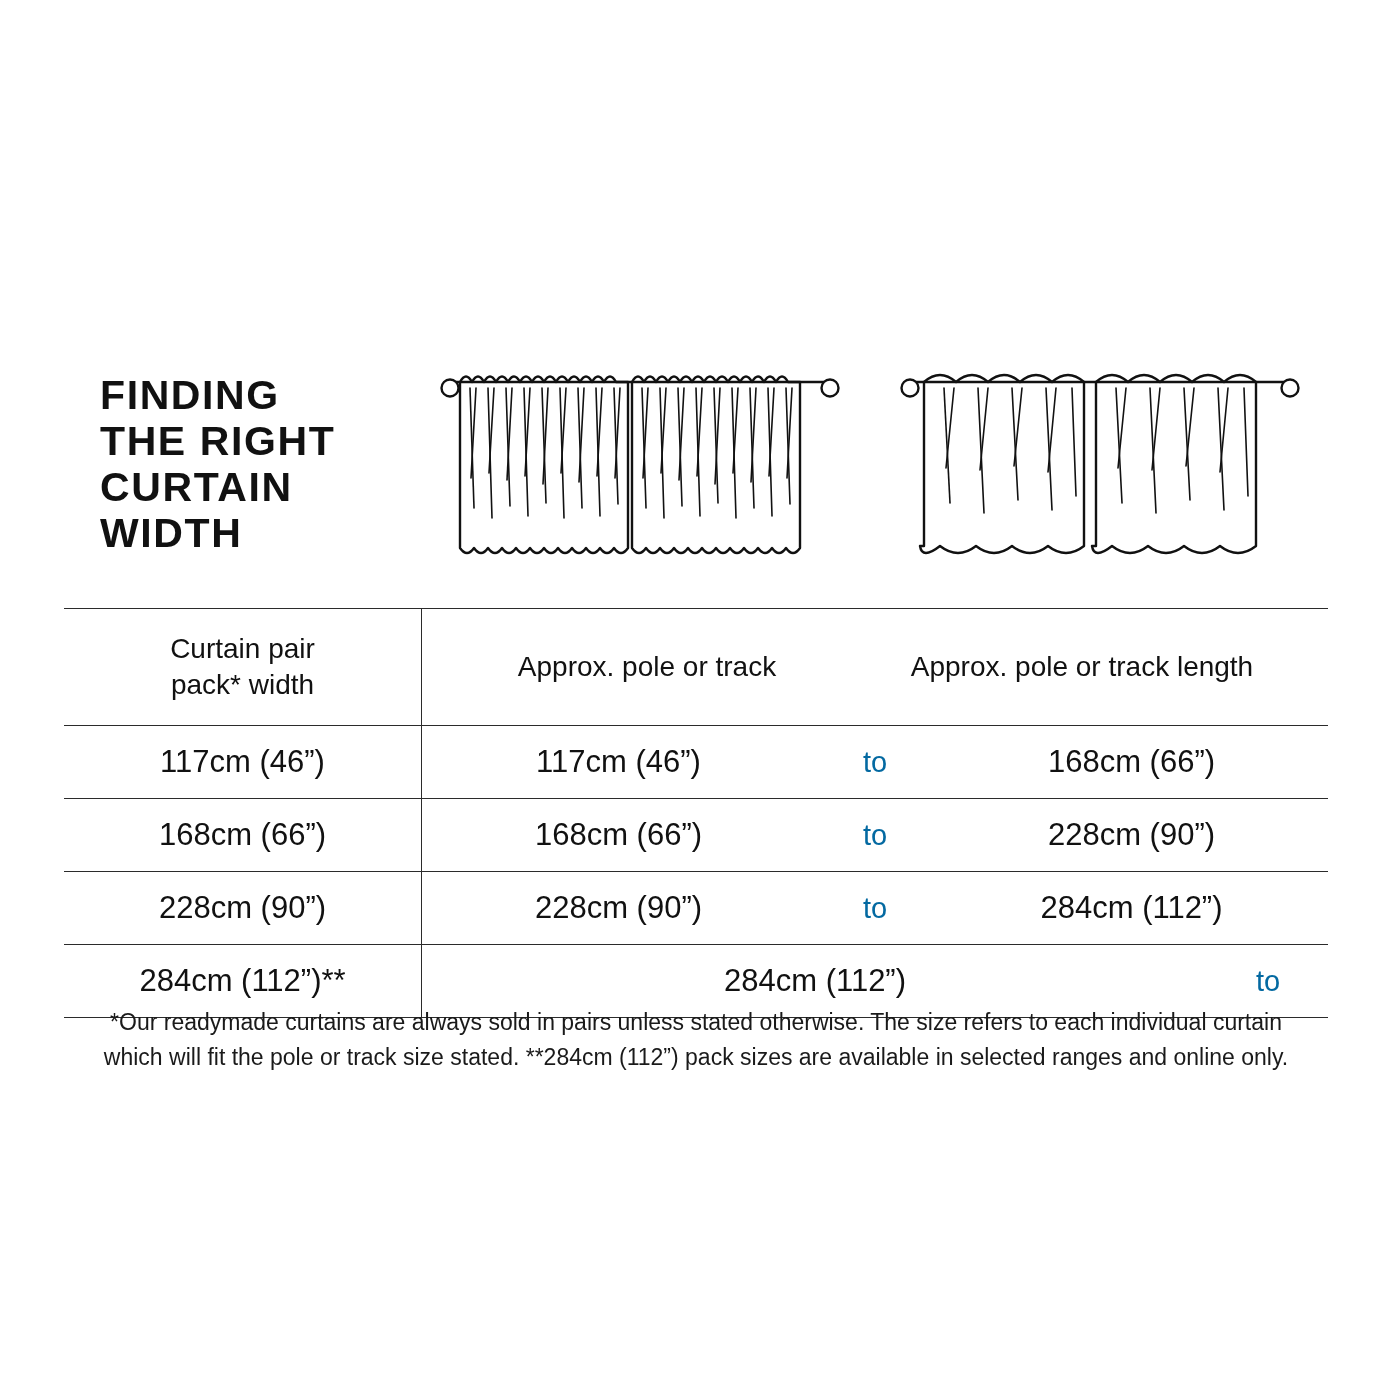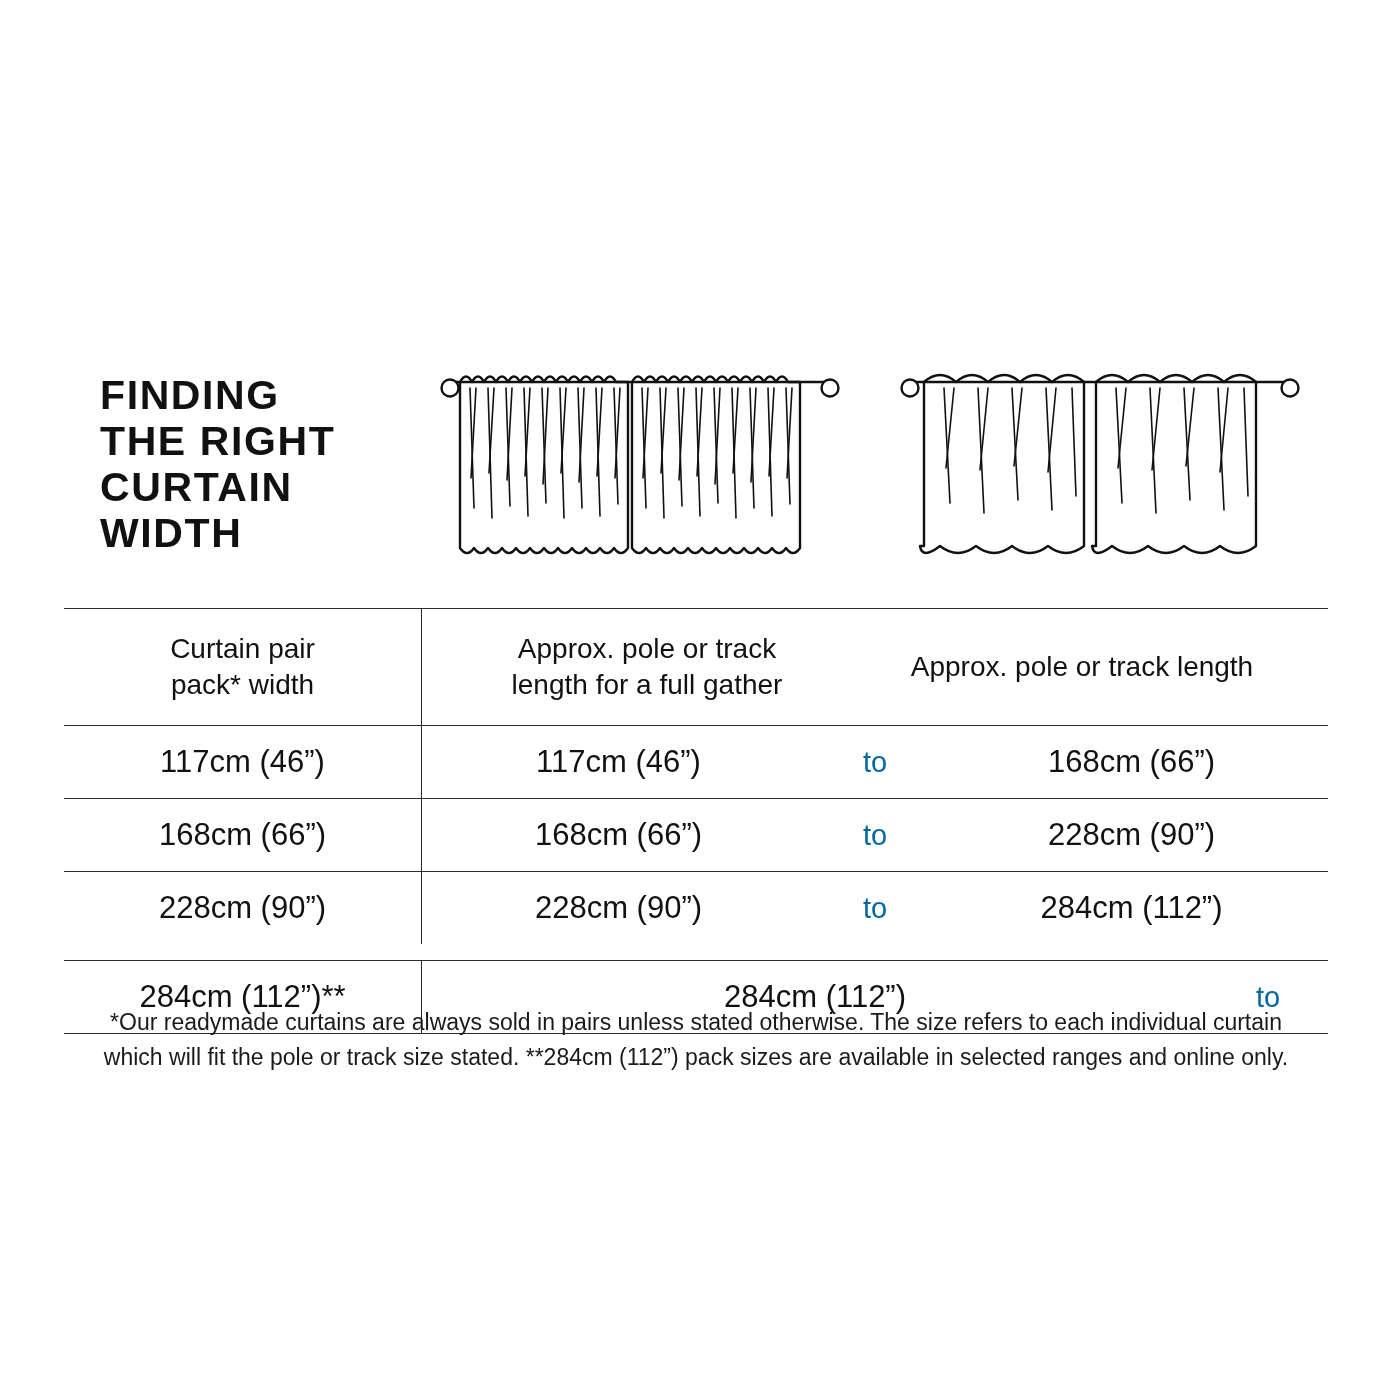--- a/index.html
+++ b/index.html
@@ -68,21 +68,20 @@
   .row {
     display: flex;
     align-items: stretch;
     border-top: 1.6px solid #2b2b2b;
   }
   .row.head {
     border-top: 1.6px solid #2b2b2b;
   }
   .row.last {
     border-bottom: 1.6px solid #2b2b2b;
-    margin-top: 16px;
   }
   .c1 {
     width: 358px;
     box-sizing: border-box;
     border-right: 1.6px solid #2b2b2b;
     display: flex;
     align-items: center;
     justify-content: center;
     text-align: center;
   }
@@ -287,21 +286,20 @@
         <div class="cell-text">
           <div>Curtain pair</div>
           <div>pack* width</div>
         </div>
       </div>
       <div class="c2">
         <div class="head-two">
           <div class="h-full">
             <div class="cell-text">
               <div>Approx. pole or track</div>
-              <div>length for a full gather</div>
             </div>
           </div>
           <div class="h-relaxed">
             <div class="cell-text">
               <div>Approx. pole or track length</div>
             </div>
           </div>
         </div>
       </div>
     </div>

